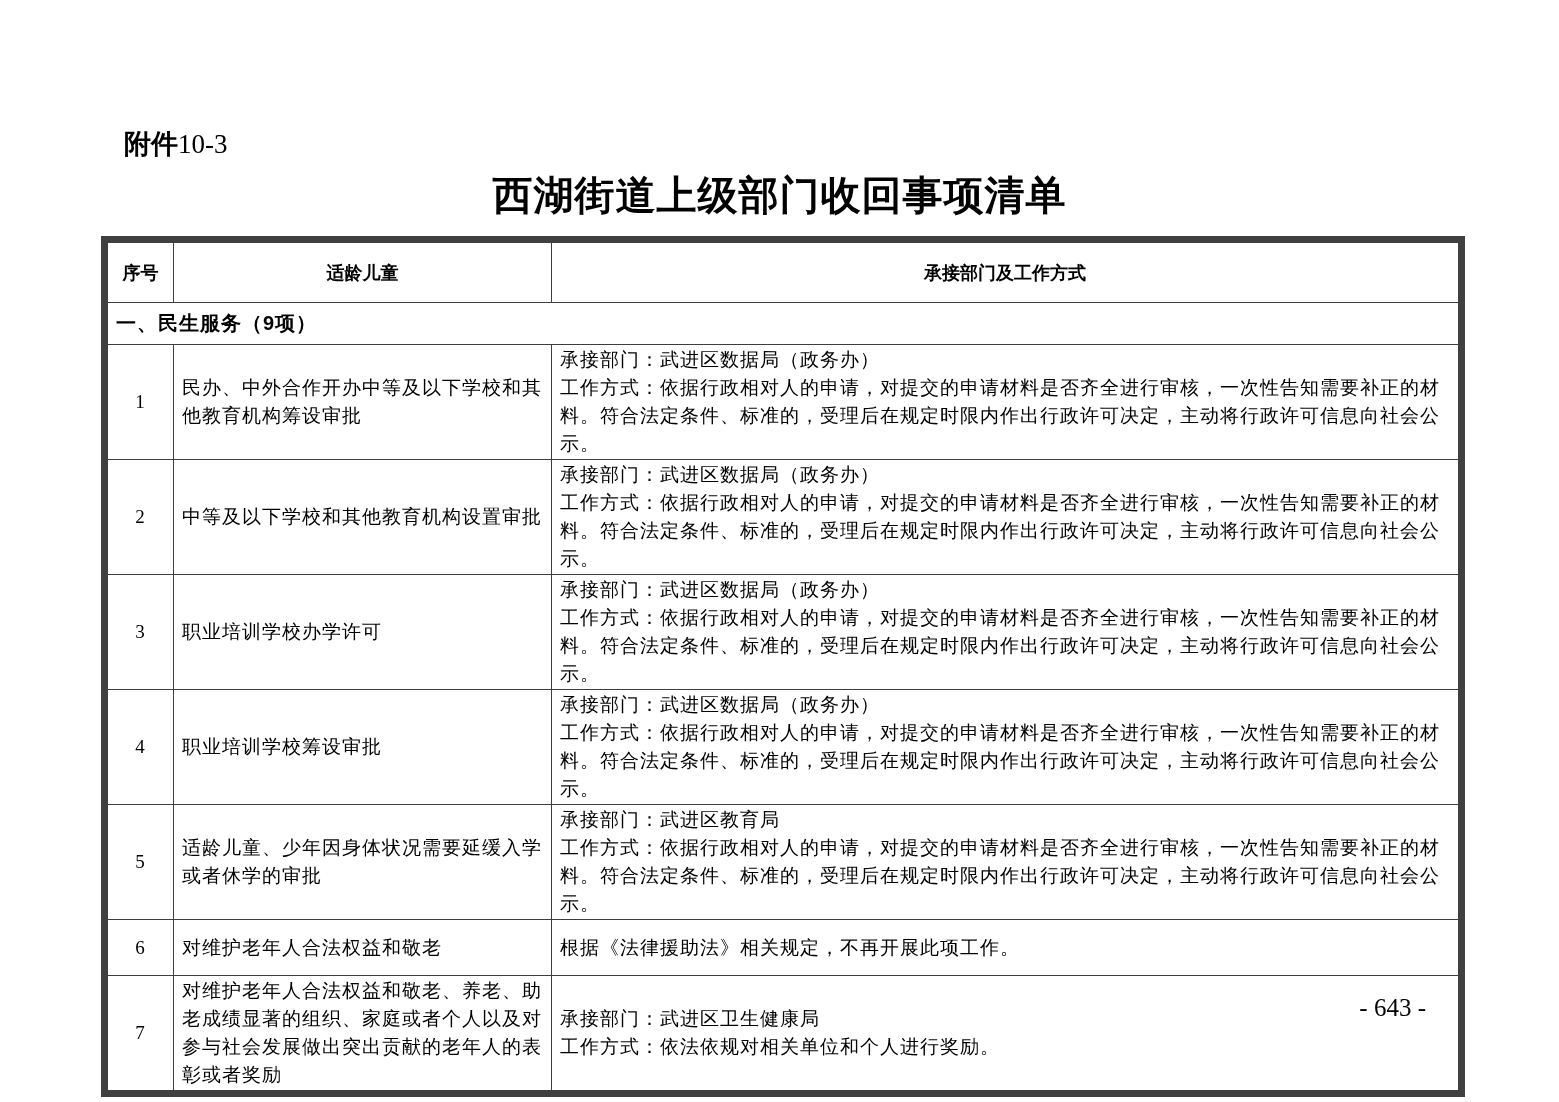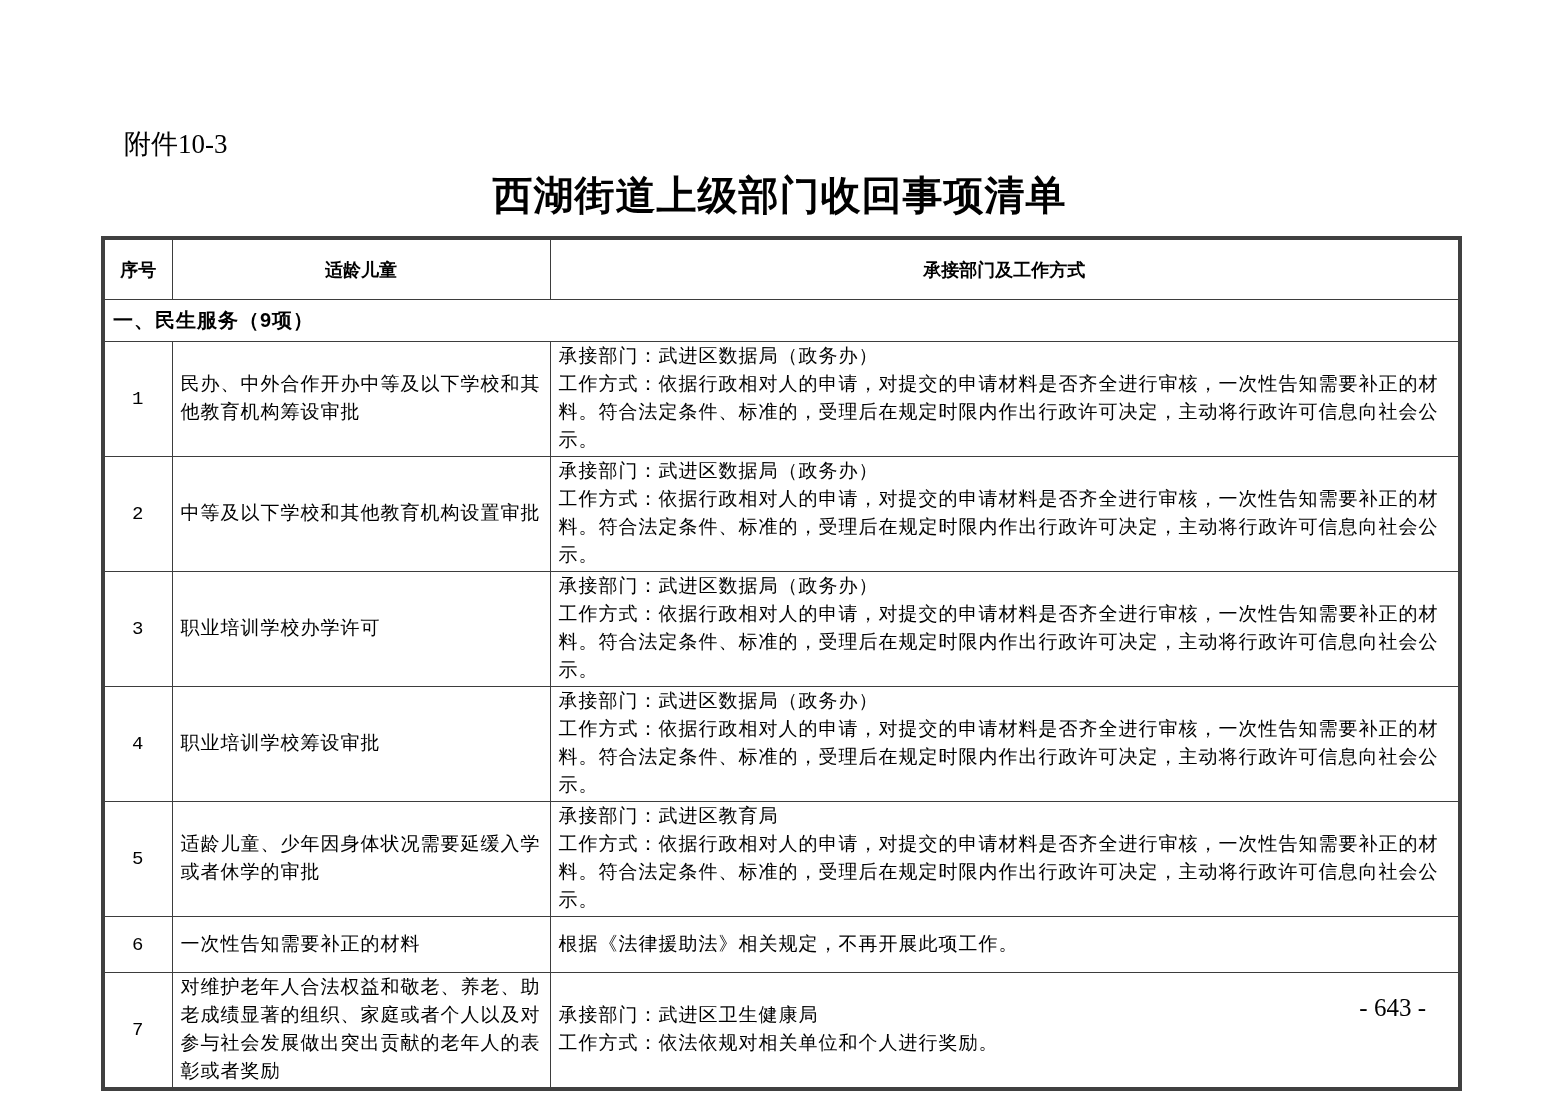--- a/index.html
+++ b/index.html
@@ -18,21 +18,21 @@
   .attachment {
     position: absolute;
     left: 124px;
     top: 128px;
     font-size: 27px;
     line-height: 32px;
     white-space: nowrap;
   }
   .att-prefix {
     font-family: "Liberation Sans", "DejaVu Sans", sans-serif;
-    font-weight: 400;
+    font-weight: 700;
   }
   .att-num {
     font-family: "Liberation Serif", "DejaVu Serif", serif;
     font-weight: 400;
   }
   .title {
     position: absolute;
     left: 0;
     top: 172px;
     width: 100%;
@@ -44,30 +44,29 @@
     line-height: 48px;
     letter-spacing: 1px;
   }
   table.items-table {
     position: absolute;
     left: 101px;
     top: 236px;
     width: 1357px;
     border-collapse: collapse;
     table-layout: fixed;
-    border: 4px solid #404040;
+    border: 7px solid #404040;
   }
   .items-table col.col-no     { width: 69px;  }
   .items-table col.col-name   { width: 378px; }
   .items-table col.col-detail { width: 910px; }
   .items-table th, .items-table td {
     border: 1px solid #3d3d3d;
     vertical-align: middle;
     background: #ffffff;
-    font-family: Liberation Mono, monospace;
   }
   tr.header-row th {
     height: 59px;
     font-family: "Liberation Sans", "DejaVu Sans", sans-serif;
     font-weight: 700;
     font-size: 18px;
     text-align: center;
     padding: 0;
   }
   tr.section-row th.section-cell {
@@ -173,21 +172,21 @@
     <td class="cell-no">5</td>
     <td class="cell-name">适龄儿童、少年因身体状况需要延缓入学或者休学的审批</td>
     <td class="cell-detail">
             <div>承接部门：武进区教育局</div>
             <div>工作方式：依据行政相对人的申请，对提交的申请材料是否齐全进行审核，一次性告知需要补正的材料。符合法定条件、标准的，受理后在规定时限内作出行政许可决定，主动将行政许可信息向社会公示。</div>
           </td>
   </tr>
 
   <tr class="data-row">
     <td class="cell-no">6</td>
-    <td class="cell-name">一次性告知需要补正的材料</td>
+    <td class="cell-name">对维护老年人合法权益和敬老</td>
     <td class="cell-detail">
             <div>根据《法律援助法》相关规定，不再开展此项工作。</div>
           </td>
   </tr>
 
   <tr class="data-row">
     <td class="cell-no">7</td>
     <td class="cell-name">对维护老年人合法权益和敬老、养老、助老成绩显著的组织、家庭或者个人以及对参与社会发展做出突出贡献的老年人的表彰或者奖励</td>
     <td class="cell-detail">
             <div>承接部门：武进区卫生健康局</div>

